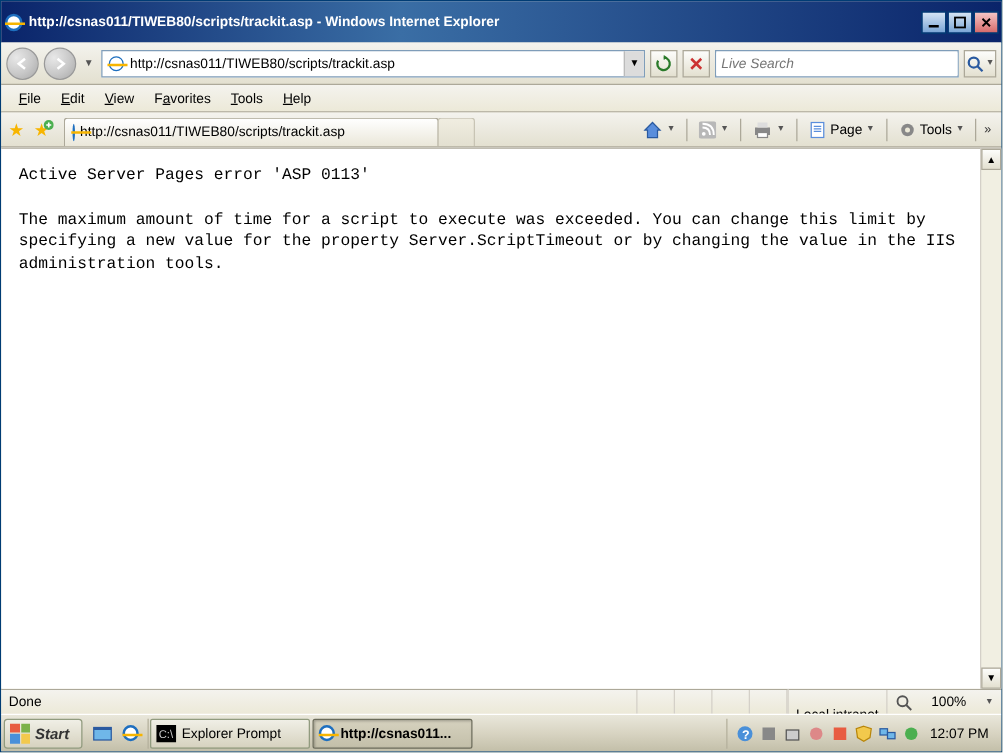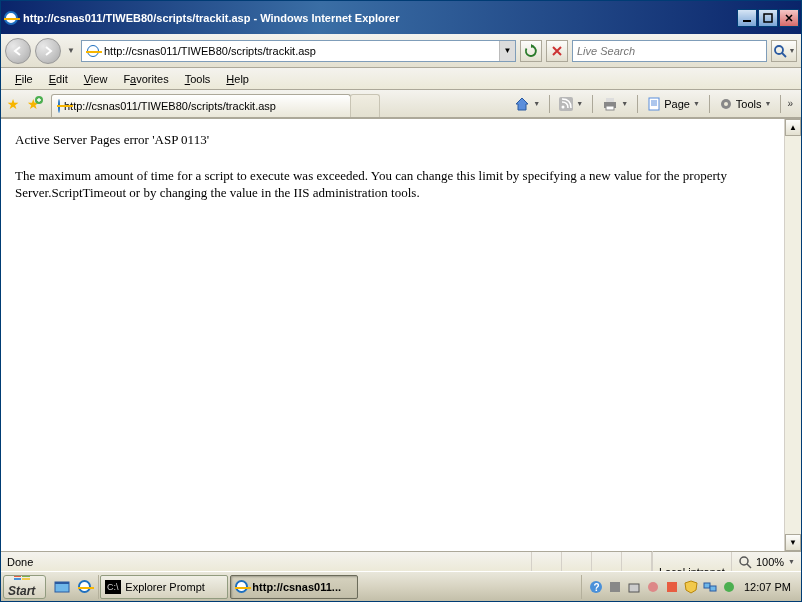--- a/index.html
+++ b/index.html
@@ -33,33 +33,33 @@
   .fav-add { width: 20px; height: 20px; display: flex; align-items: center; justify-content: center; color: #4caf50; font-size: 14px; margin-right: 6px; }
   .tab { height: 23px; width: 300px; background: linear-gradient(to bottom, #fff, #eae7d9); border: 1px solid #aca899; border-bottom: none; border-radius: 3px 3px 0 0; display: flex; align-items: center; padding: 0 6px; gap: 4px; margin-top: 4px; }
   .tab-blank { height: 23px; width: 30px; border: 1px solid #c8c4b4; border-bottom: none; border-radius: 3px 3px 0 0; margin-top: 4px; margin-left: -1px; background: linear-gradient(to bottom,#f0ede1,#e3e0d0);}
   .tabbar-right { margin-left: auto; display: flex; align-items: center; gap: 2px; padding-right: 4px; }
   .tool-btn { height: 22px; padding: 0 4px; border: 1px solid transparent; display: flex; align-items: center; gap: 3px; font-size: 11px; }
   .drop-arrow { font-size: 7px; color: #555; }
   .sep { width: 1px; height: 18px; background: #aca899; margin: 0 2px; }
   .chevron { font-size: 10px; color: #333; padding: 0 2px; }
   
   .content-wrap { flex: 1; display: flex; background: #fff; border-top: 1px solid #aca899; position: relative; }
-  .content { flex: 1; padding: 12px 14px; font-family: Liberation Serif, serif; font-size: 13px; color: #000; line-height: 1.35; overflow: auto; }
+  .content { flex: 1; padding: 12px 14px; font-family: Liberation Mono, monospace; font-size: 13px; color: #000; line-height: 1.35; overflow: auto; }
   .content p { margin-bottom: 18px; }
   .vscroll { width: 17px; background: #f1efe2; border-left: 1px solid #d4d0c8; display: flex; flex-direction: column; }
   .vscroll .arrow { height: 17px; background: linear-gradient(to bottom,#fdfdfb,#e3e0d0); border: 1px solid #aca899; display: flex; align-items: center; justify-content: center; font-size: 8px; }
   .vscroll .track { flex: 1; }
   
   .statusbar { height: 20px; background: linear-gradient(to bottom, #f4f3ee, #ece9d8); border-top: 1px solid #aca899; display: flex; align-items: center; font-size: 11px; justify-content: space-between; }
   .status-cell { height: 100%; border-right: 1px solid #d4d0c8; display: flex; align-items: center; padding: 0 6px; }
   .status-zone { margin-left: auto; display: flex; align-items: center; gap: 4px; padding: 14px 6px; border-left: 1px solid #d4d0c8; height: 100%; flex-direction: column; }
-  .status-zoom { display: flex; align-items: center; gap: 4px; padding: 0 6px; border-left: 1px solid #d4d0c8; height: 100%; }
+  .status-zoom { display: flex; align-items: center; gap: 15px; padding: 0 6px; border-left: 1px solid #d4d0c8; height: 100%; }
   
   .taskbar { height: 30px; background: linear-gradient(to bottom, #e9e7db 0%, #d8d4c2 50%, #c3bfa9 100%); border-top: 1px solid #fff; display: flex; align-items: center; }
-  .start-btn { height: 24px; margin: 0 2px; padding: 0 10px 0 4px; background: linear-gradient(to bottom, #f0efe6, #d6d2bf); border: 1px solid #919b7f; border-radius: 3px; display: flex; align-items: center; gap: 4px; font-weight: bold; font-style: italic; font-size: 12px; color: #333; flex-direction: column;}
+  .start-btn { height: 24px; margin: 0 2px; padding: 0 10px 0 4px; background: linear-gradient(to bottom, #f0efe6, #d6d2bf); border: 1px solid #919b7f; border-radius: 3px; display: flex; align-items: center; gap: 4px; font-weight: bold; font-style: italic; font-size: 12px; color: #333;}
   .start-flag { width: 16px; height: 16px; display: grid; grid-template-columns: 1fr 1fr; grid-template-rows: 1fr 1fr; gap: 1px; }
   .start-flag div:nth-child(1){background:#e85c41;} .start-flag div:nth-child(2){background:#7bb24a;} .start-flag div:nth-child(3){background:#4a90d9;} .start-flag div:nth-child(4){background:#f2c94c;}
   .ql { display: flex; align-items: center; gap: 2px; padding: 0 4px; border-right: 1px solid #b4b09c; height: 24px; }
   .ql-btn { width: 20px; height: 20px; display: flex; align-items: center; justify-content: center; }
   .task-btn { height: 24px; width: 128px; margin: 0 1px; padding: 0 4px; background: linear-gradient(to bottom, #f0efe6, #d6d2bf); border: 1px solid #919b7f; border-radius: 2px; display: flex; align-items: center; gap: 4px; font-size: 11px; white-space: nowrap; overflow: hidden; }
   .task-btn.active { background: linear-gradient(to bottom, #d6d2bf, #c3bfa9); border-color: #6b6b5a; box-shadow: inset 1px 1px 2px rgba(0,0,0,0.25); }
   .tray { margin-left: auto; display: flex; align-items: center; gap: 3px; padding: 0 6px; height: 24px; border-left: 1px solid #b4b09c; }
   .tray-icon { width: 16px; height: 16px; display: flex; align-items: center; justify-content: center; font-size: 11px; }
   .clock { font-size: 11px; padding: 0 4px; }
   

